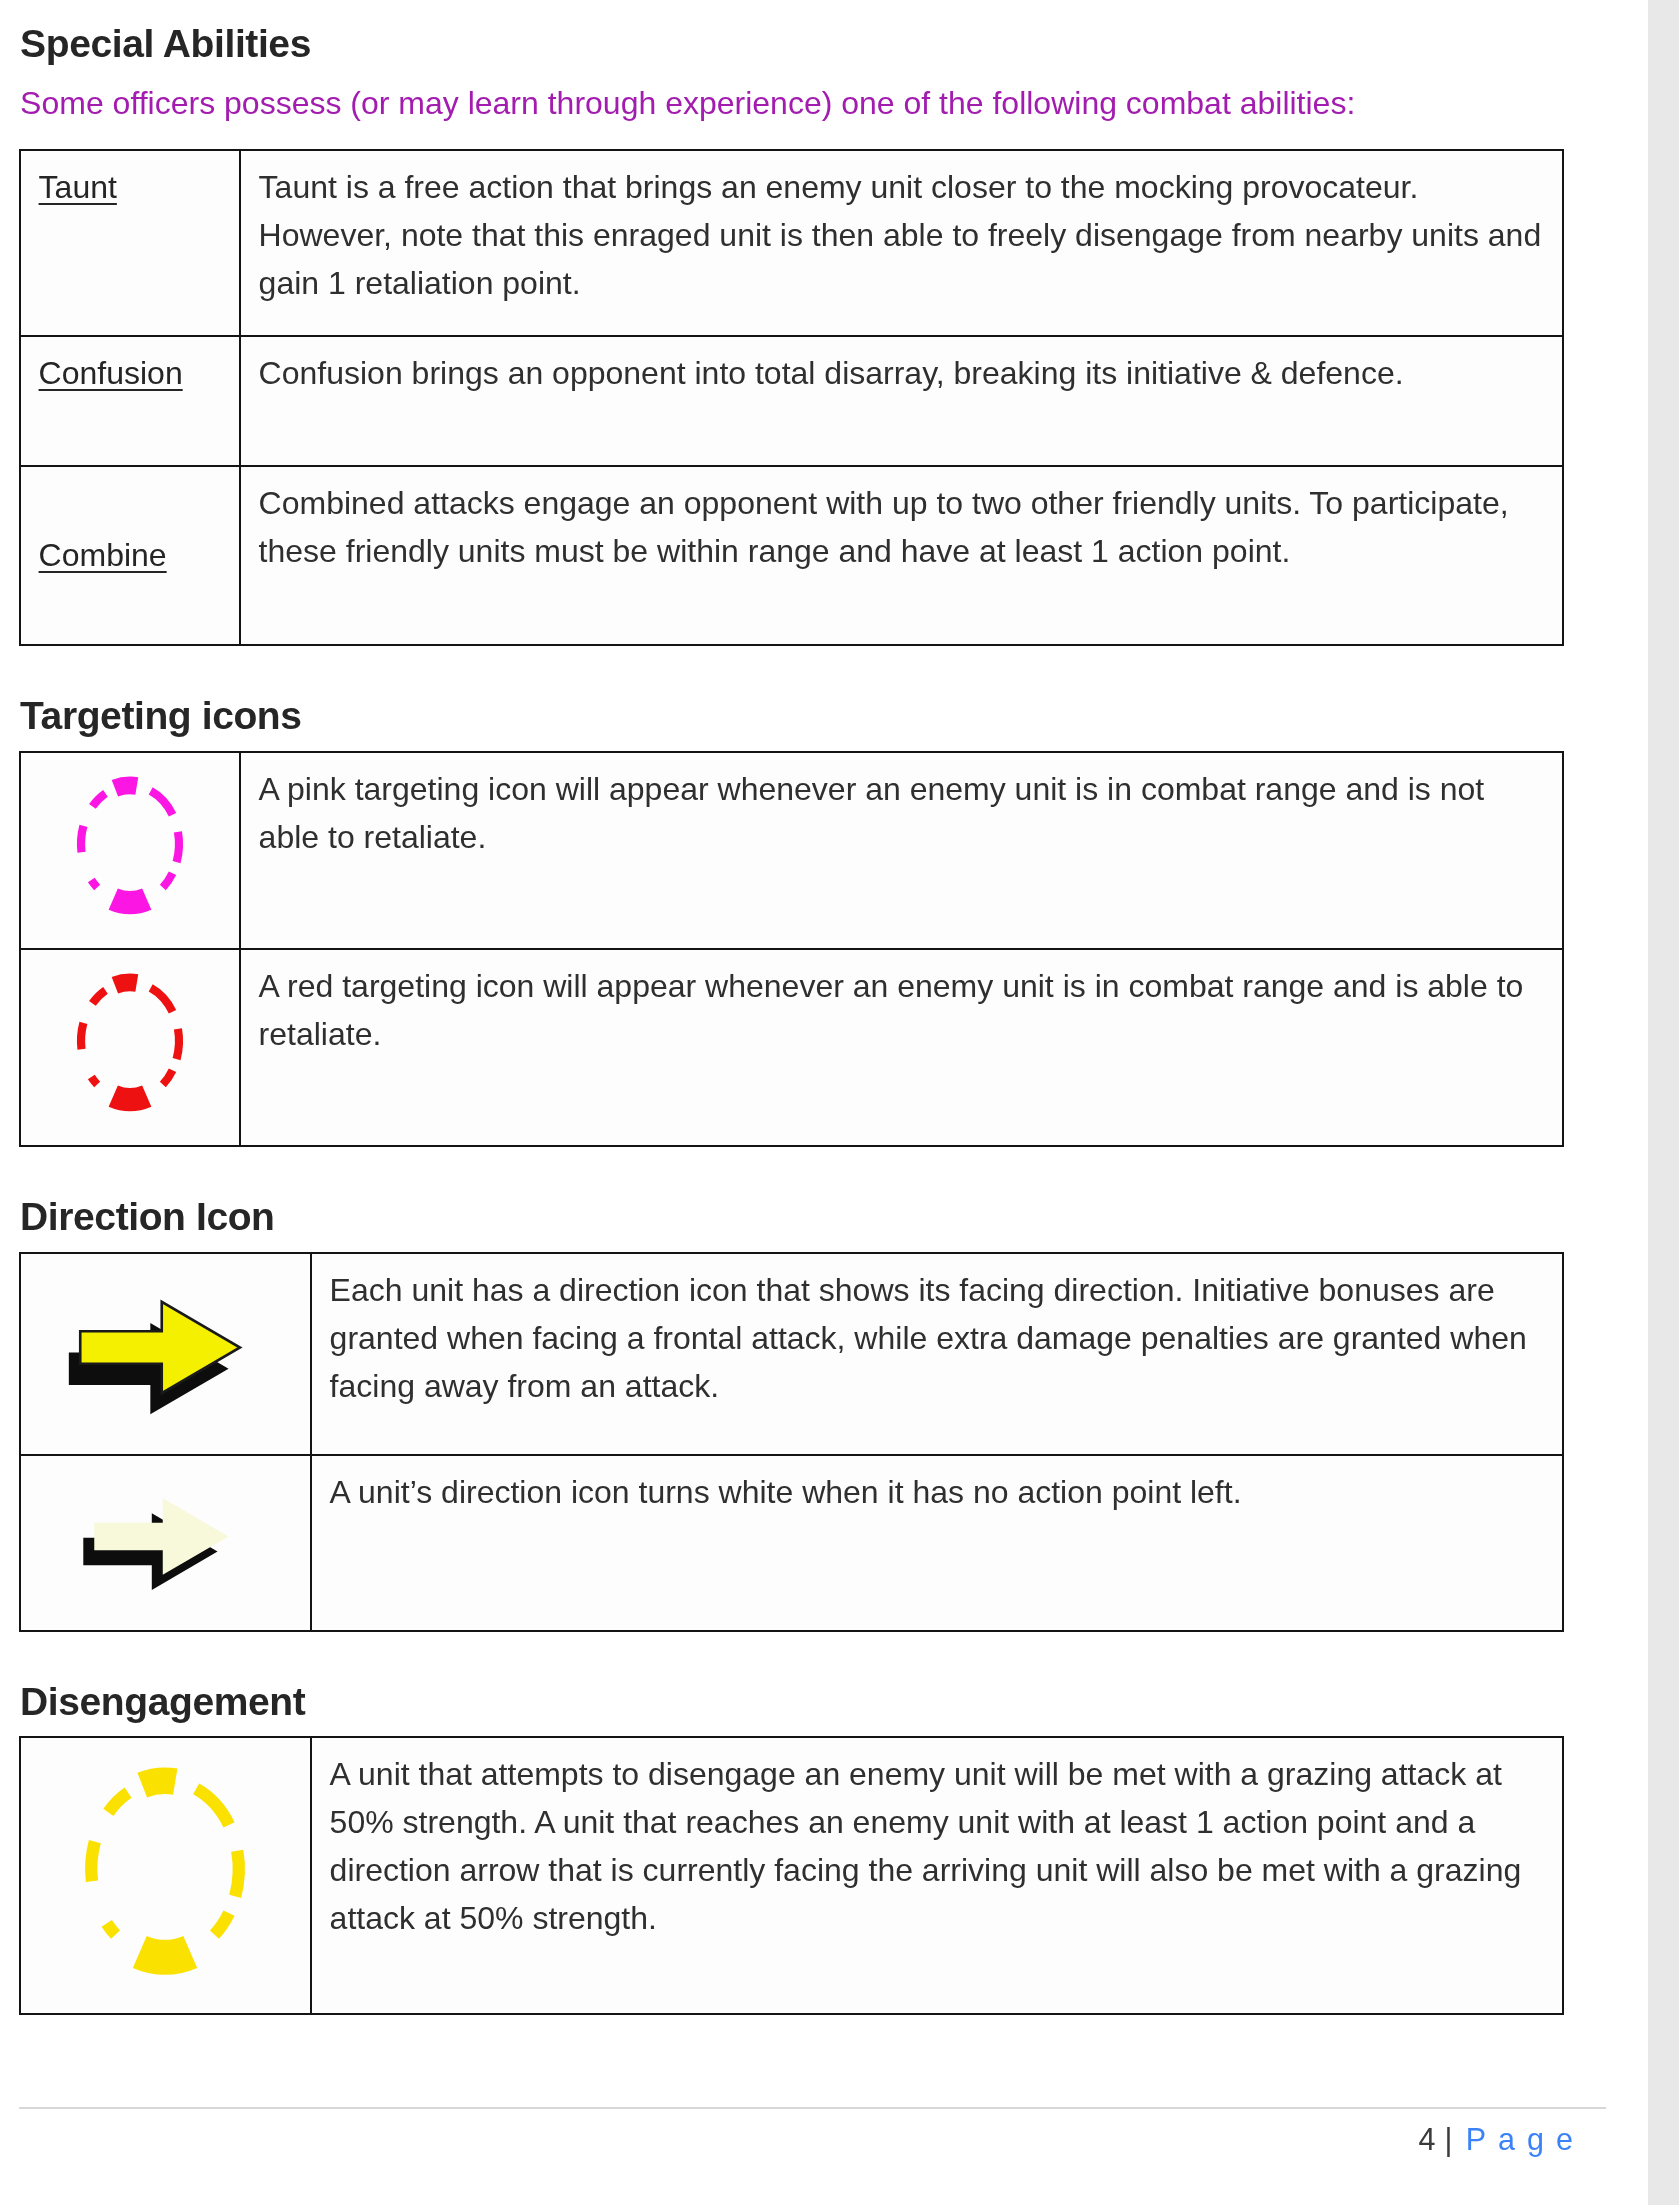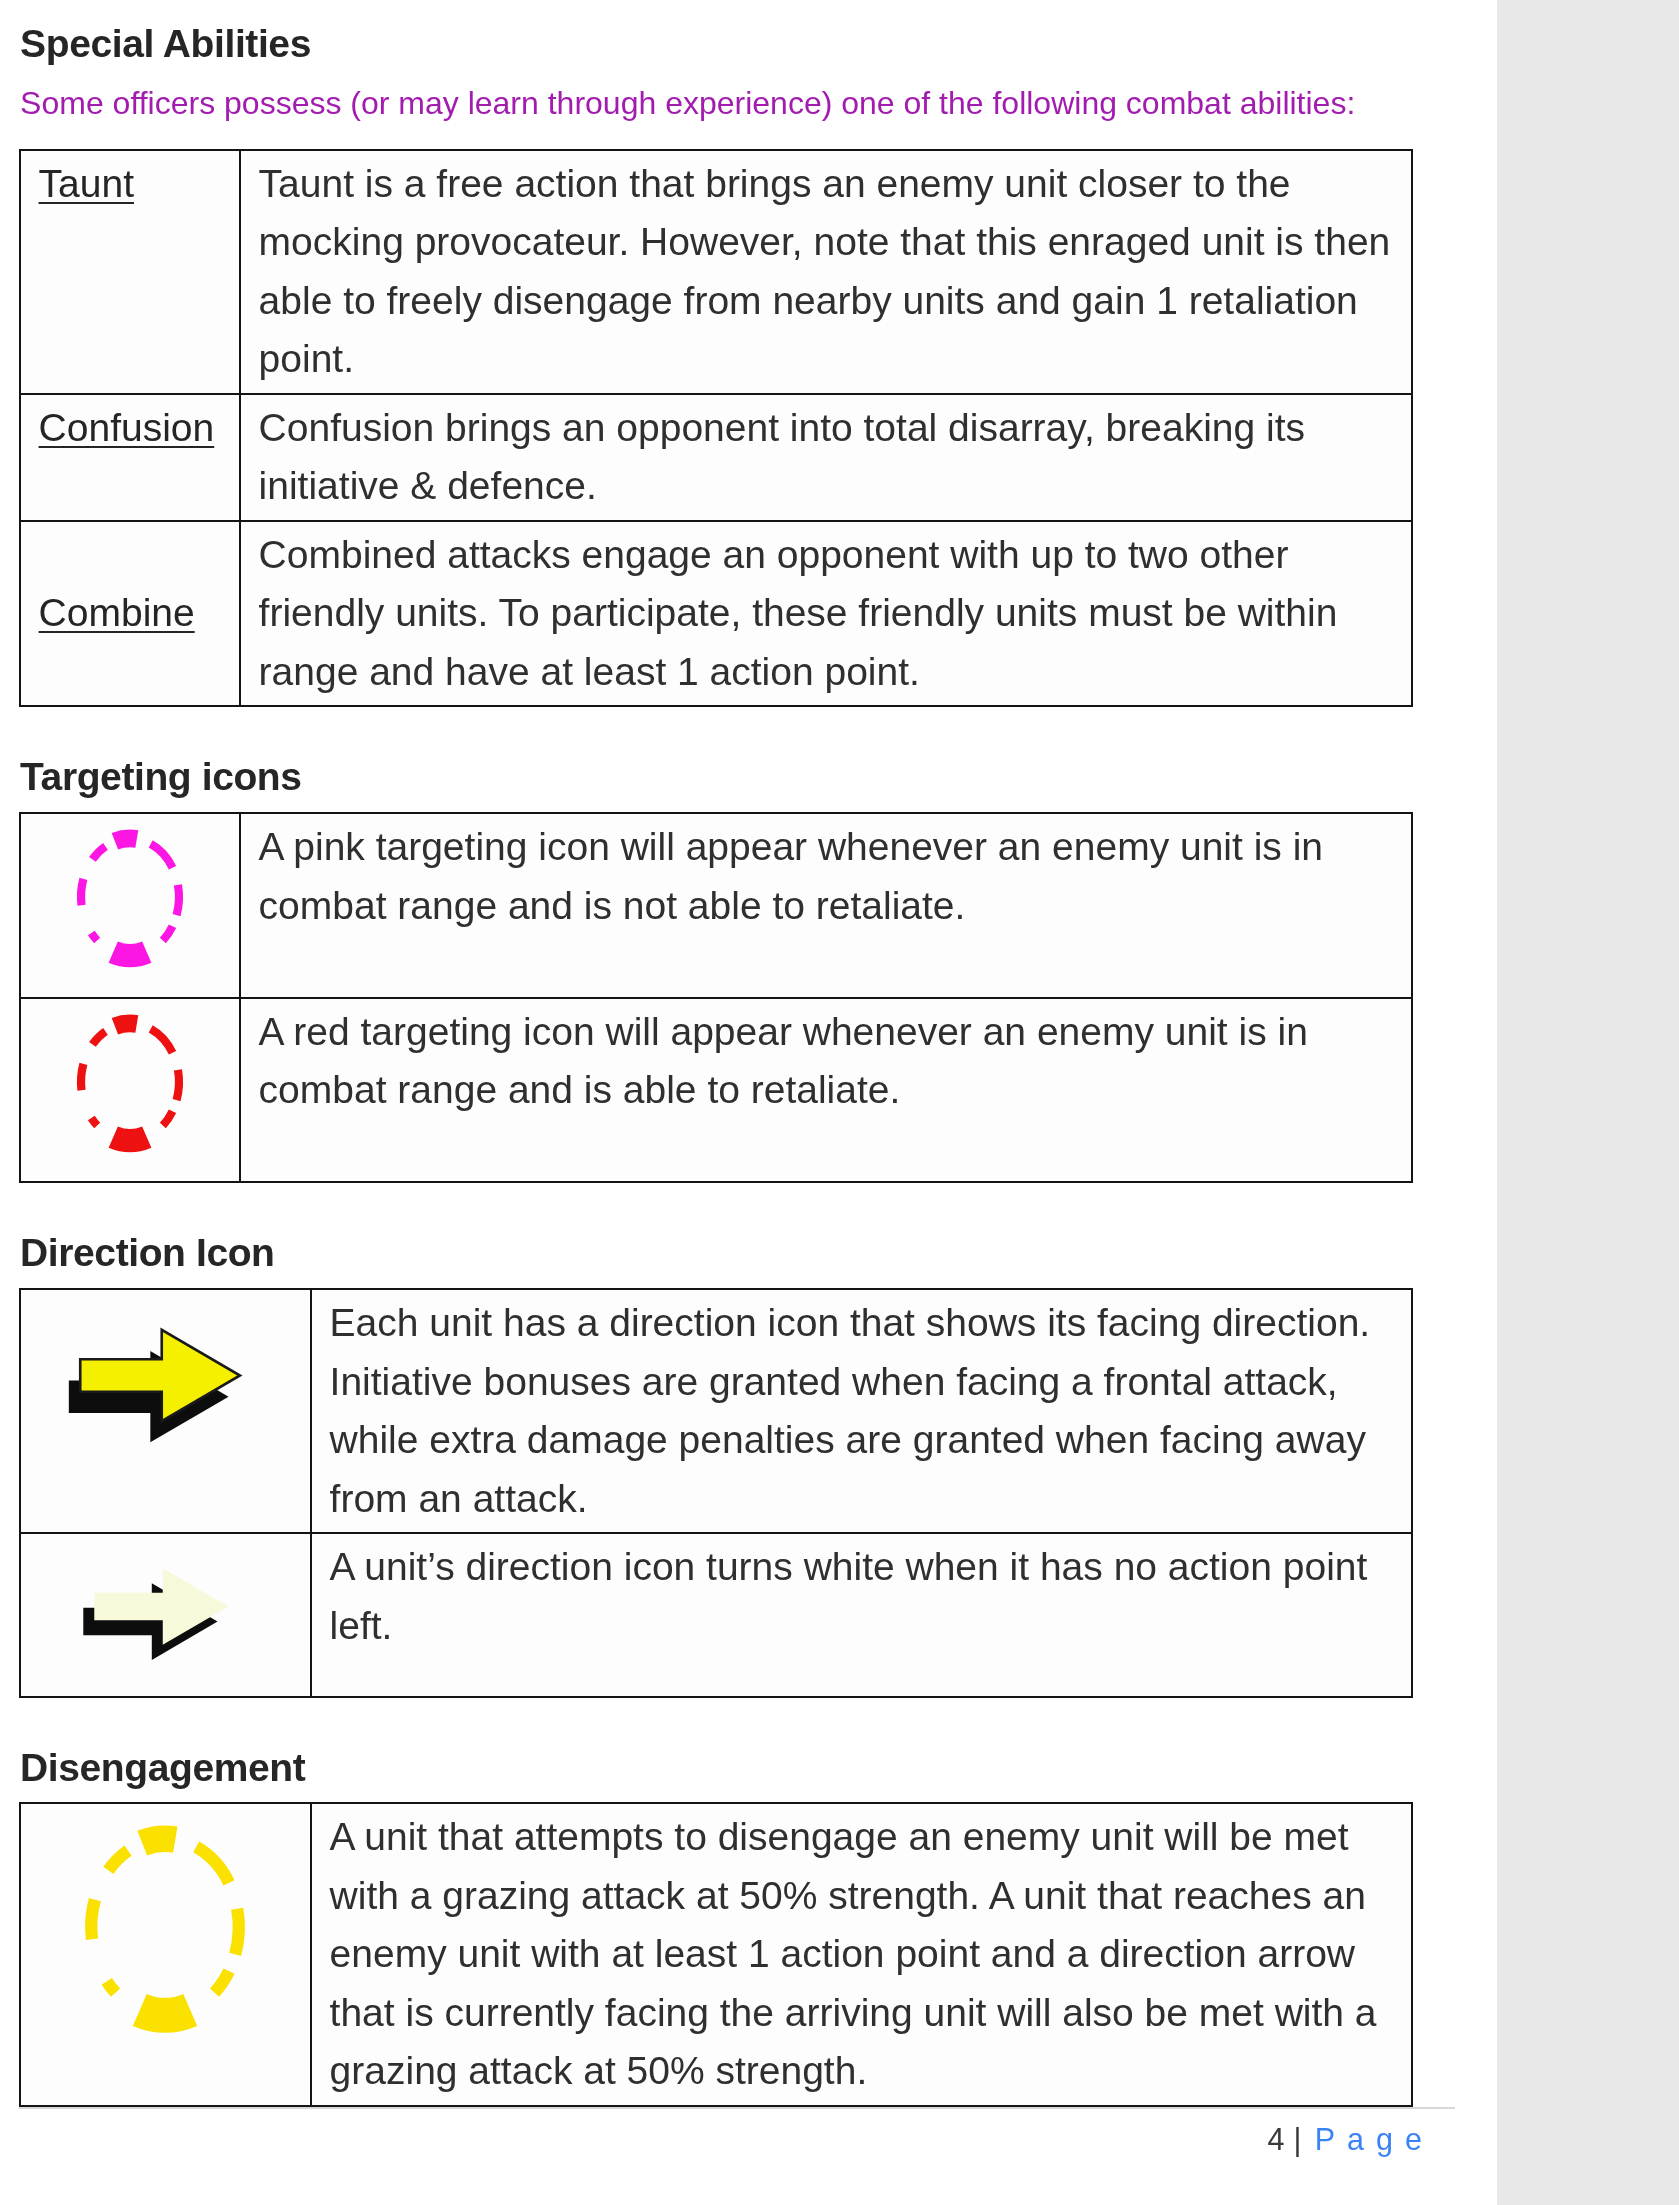--- a/index.html
+++ b/index.html
@@ -1,39 +1,39 @@
 <!DOCTYPE html>
 <html style="font-size:12px"><head>
 <meta charset="utf-8">
 <style>
   html,body{margin:0;padding:0;background:#e8e8e8;}
   .page{
     position:relative;
-    width:1497px;height:2205px;
+    width:1648px;height:2205px;
     background:#ffffff;
     box-sizing:border-box;
     padding:22px 84px 0 18.6px;
     font-family:"Liberation Sans", sans-serif;
     color:#2f2f2f;
     overflow:hidden;
   }
   h1.doc-heading{
     font-size:39px;line-height:1.15;font-weight:bold;color:#262626;
     margin:0 0 12px 1.5px;letter-spacing:-0.4px;
   }
   h1.spaced{margin-top:48px;}
   p.intro{
     font-size:32px;line-height:1.5;margin:0 0 22px 1.5px;max-width:1531px;color:#a21caf;
   }
   table.tbl{border-collapse:collapse;width:100%;table-layout:fixed;}
   table.tbl td{
     border:2.2px solid #141414;
     vertical-align:top;
-    font-size:39px;line-height:1.5;
-    padding:4px 18px;
+    font-size:32px;line-height:1.5;
+    padding:12px 18px;
     color:#2f2f2f;
     background:#fdfdfd;
   }
   td.key{background:#fafacb;width:182px;}
   td.key-wide{background:#c9c9c9;width:253px;}
   td.icon-cell{vertical-align:middle;text-align:center;padding:4.5px;}
   .ability{
     text-decoration:underline;
     text-underline-offset:5.2px;
     text-decoration-thickness:2.2px;

